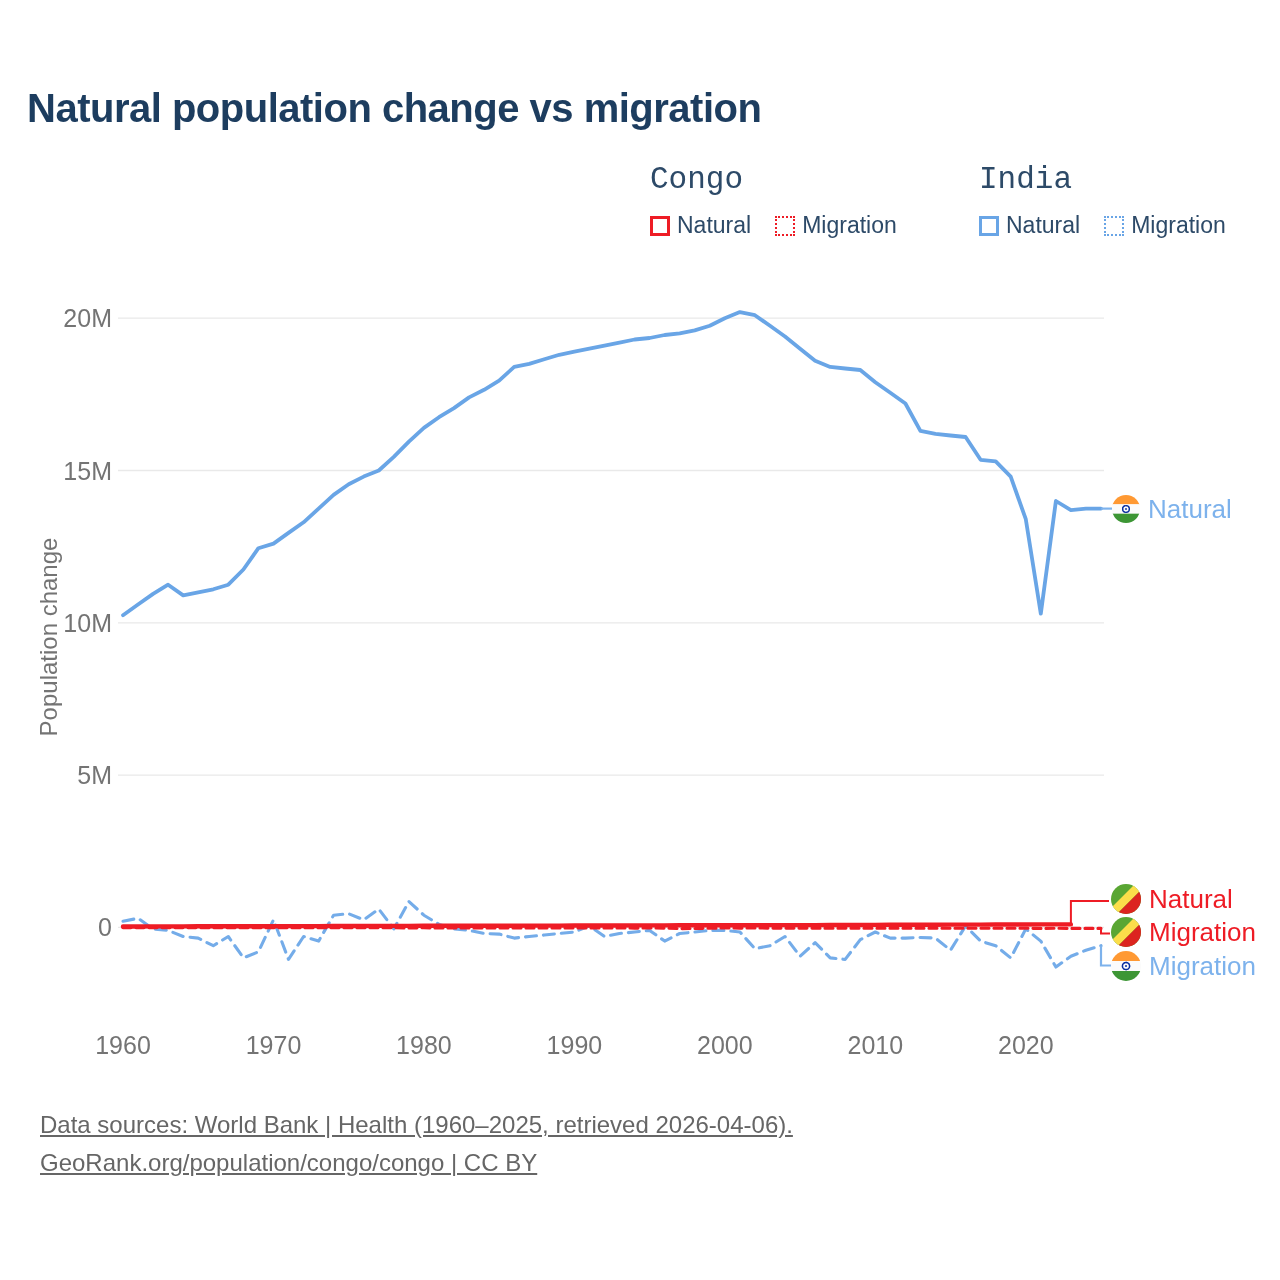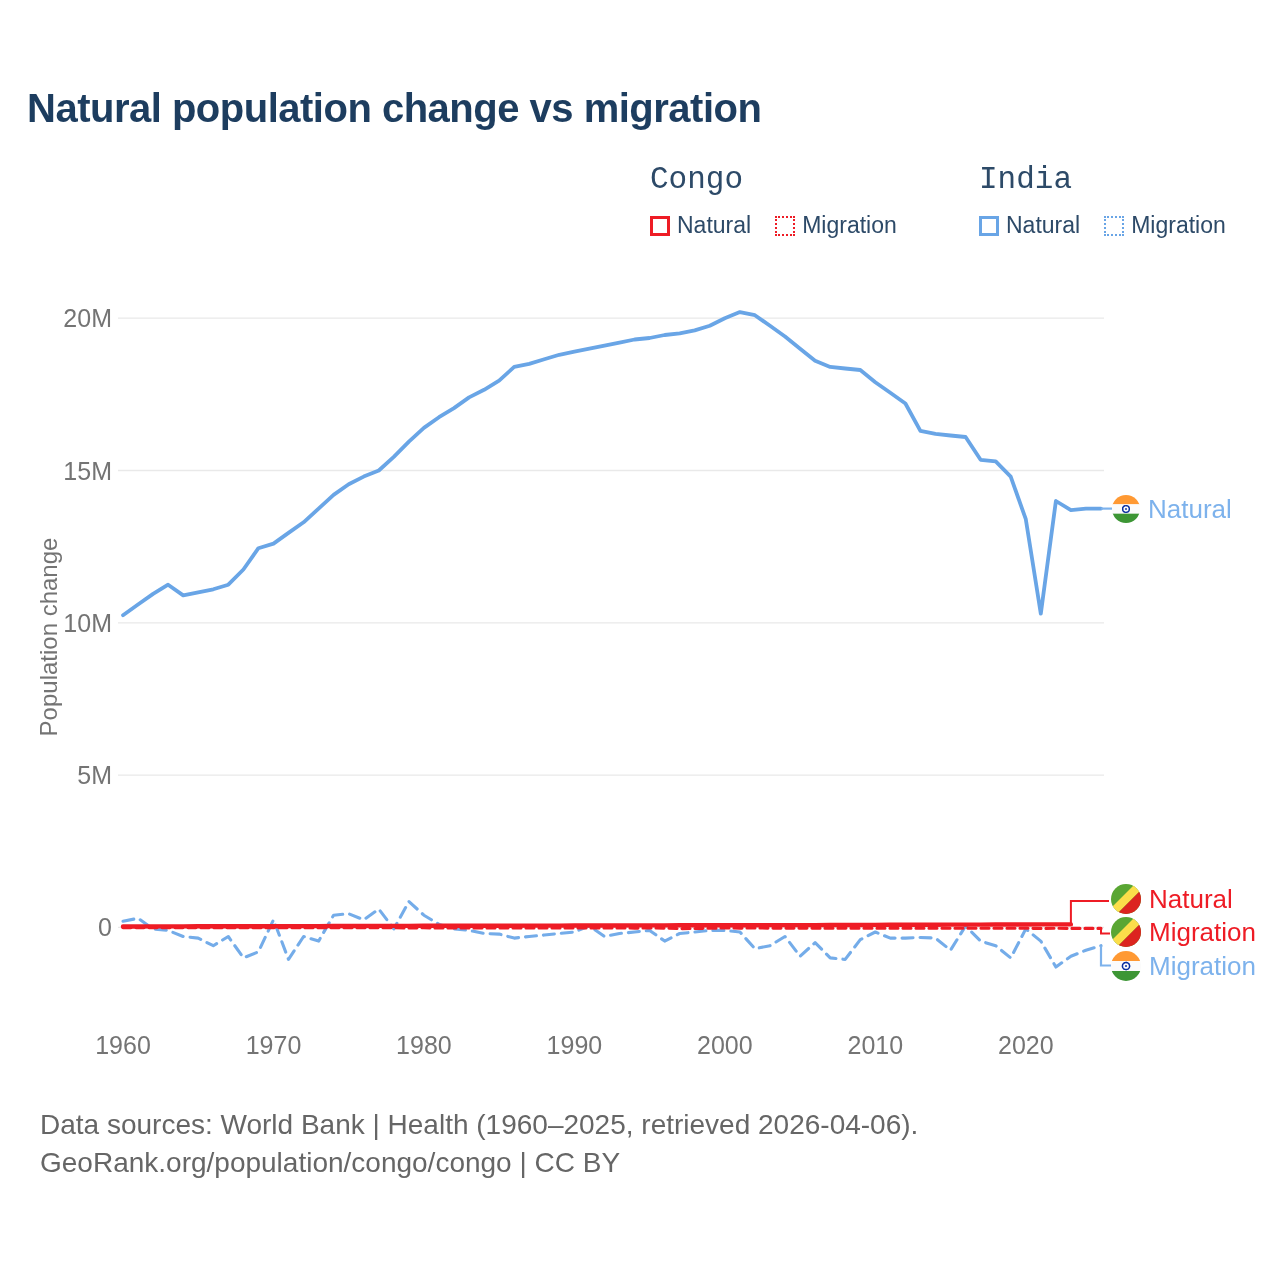--- a/index.html
+++ b/index.html
@@ -25,21 +25,21 @@
   .end-label{position:absolute;display:flex;align-items:center;gap:8px;font-size:26px;line-height:30px;white-space:nowrap;}
   .end-label svg{display:block;flex:0 0 auto;}
   .el-blue{color:var(--blue-label);}
   .el-red{color:var(--red);}
   #el-india-natural{left:1112px;top:494px;}
   #el-congo-natural{left:1111px;top:884px;}
   #el-congo-migration{left:1111px;top:917px;}
   #el-india-migration{left:1111px;top:951px;}
   .footer{
     position:absolute;left:40px;top:1106px;
-    font-size:28px;line-height:38px;color:var(--footer);
+    font-size:24px;line-height:38px;color:var(--footer);text-decoration:underline;
   }
 </style>
 </head>
 <body>
 
 <div class="page">
 
   <h1 class="chart-title">Natural population change vs migration</h1>
 
   <div>

